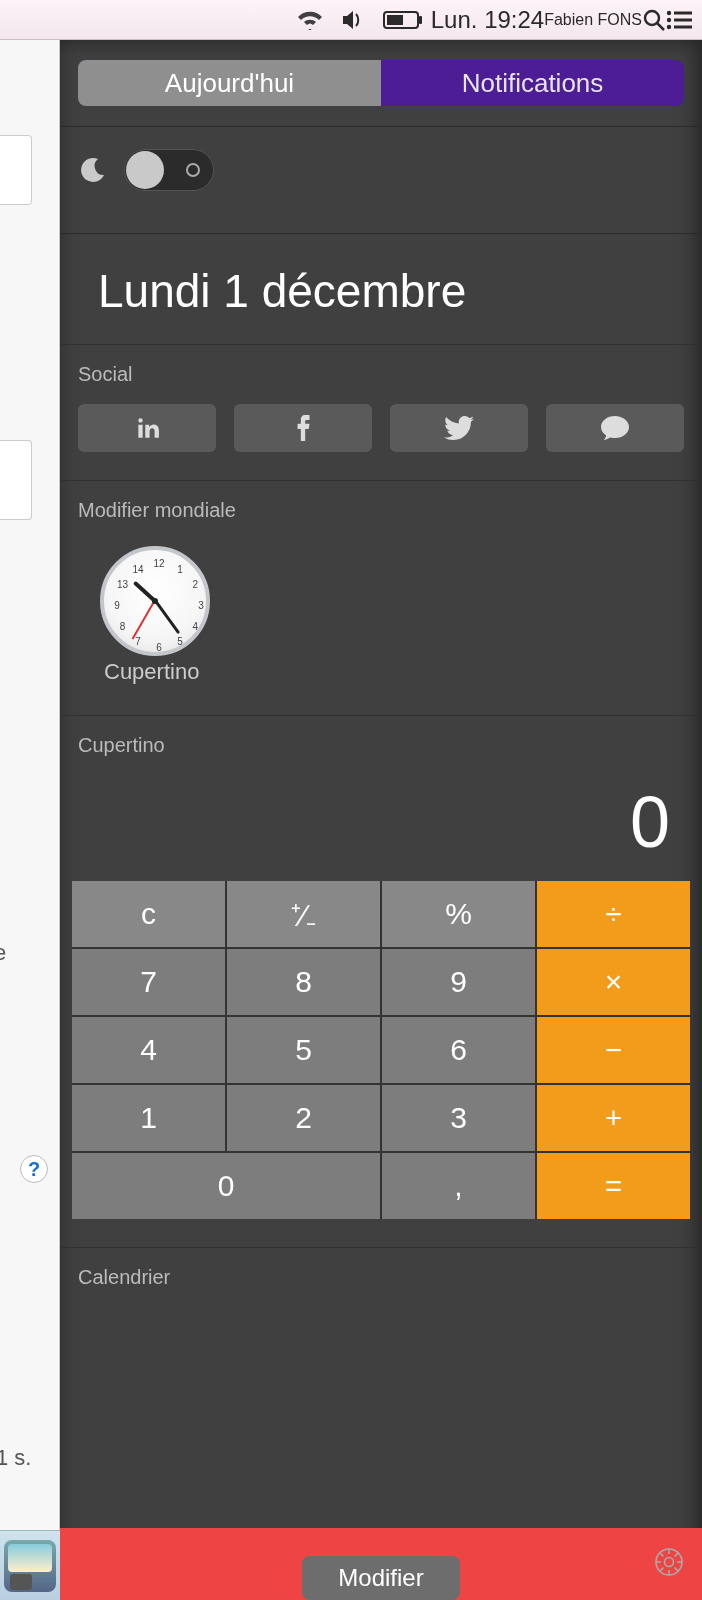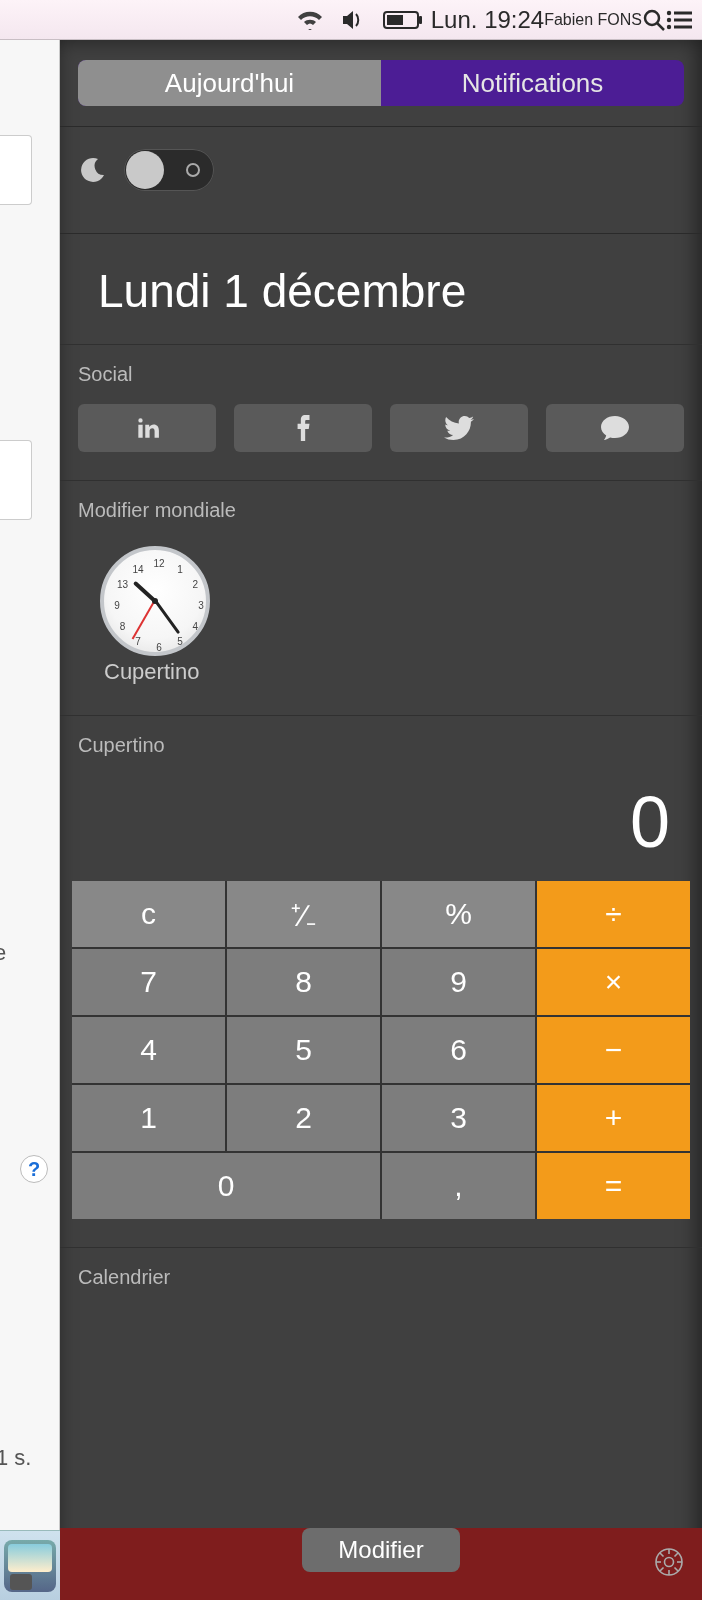--- a/index.html
+++ b/index.html
@@ -132,22 +132,22 @@
     font-size:30px; color:#fff; background:#7d7d7d; cursor:pointer;
   }
   .key.func{ background:#888;}
   .key.op{ background:#f39b1a;}
   .key.zero{ grid-column:span 2;}
 
   .calendar-space{ height:100px;}
 
   .footer{
     position:absolute; left:0; right:0; bottom:0; height:72px;
-    display:flex; align-items:flex-start; justify-content:center;
-    background:#7f1d1d;
+    display:flex; align-items:flex-end; justify-content:center;
+    background:#ef4444;
   }
   .footer .edit-btn{
     background:#6d6d6d; color:#fff; font-size:24px;
     padding:8px 36px; border-radius:8px; cursor:pointer;
   }
   .footer .gear{
     position:absolute; right:18px; top:50%; transform:translateY(-50%);
   }
 </style>
 </head>

